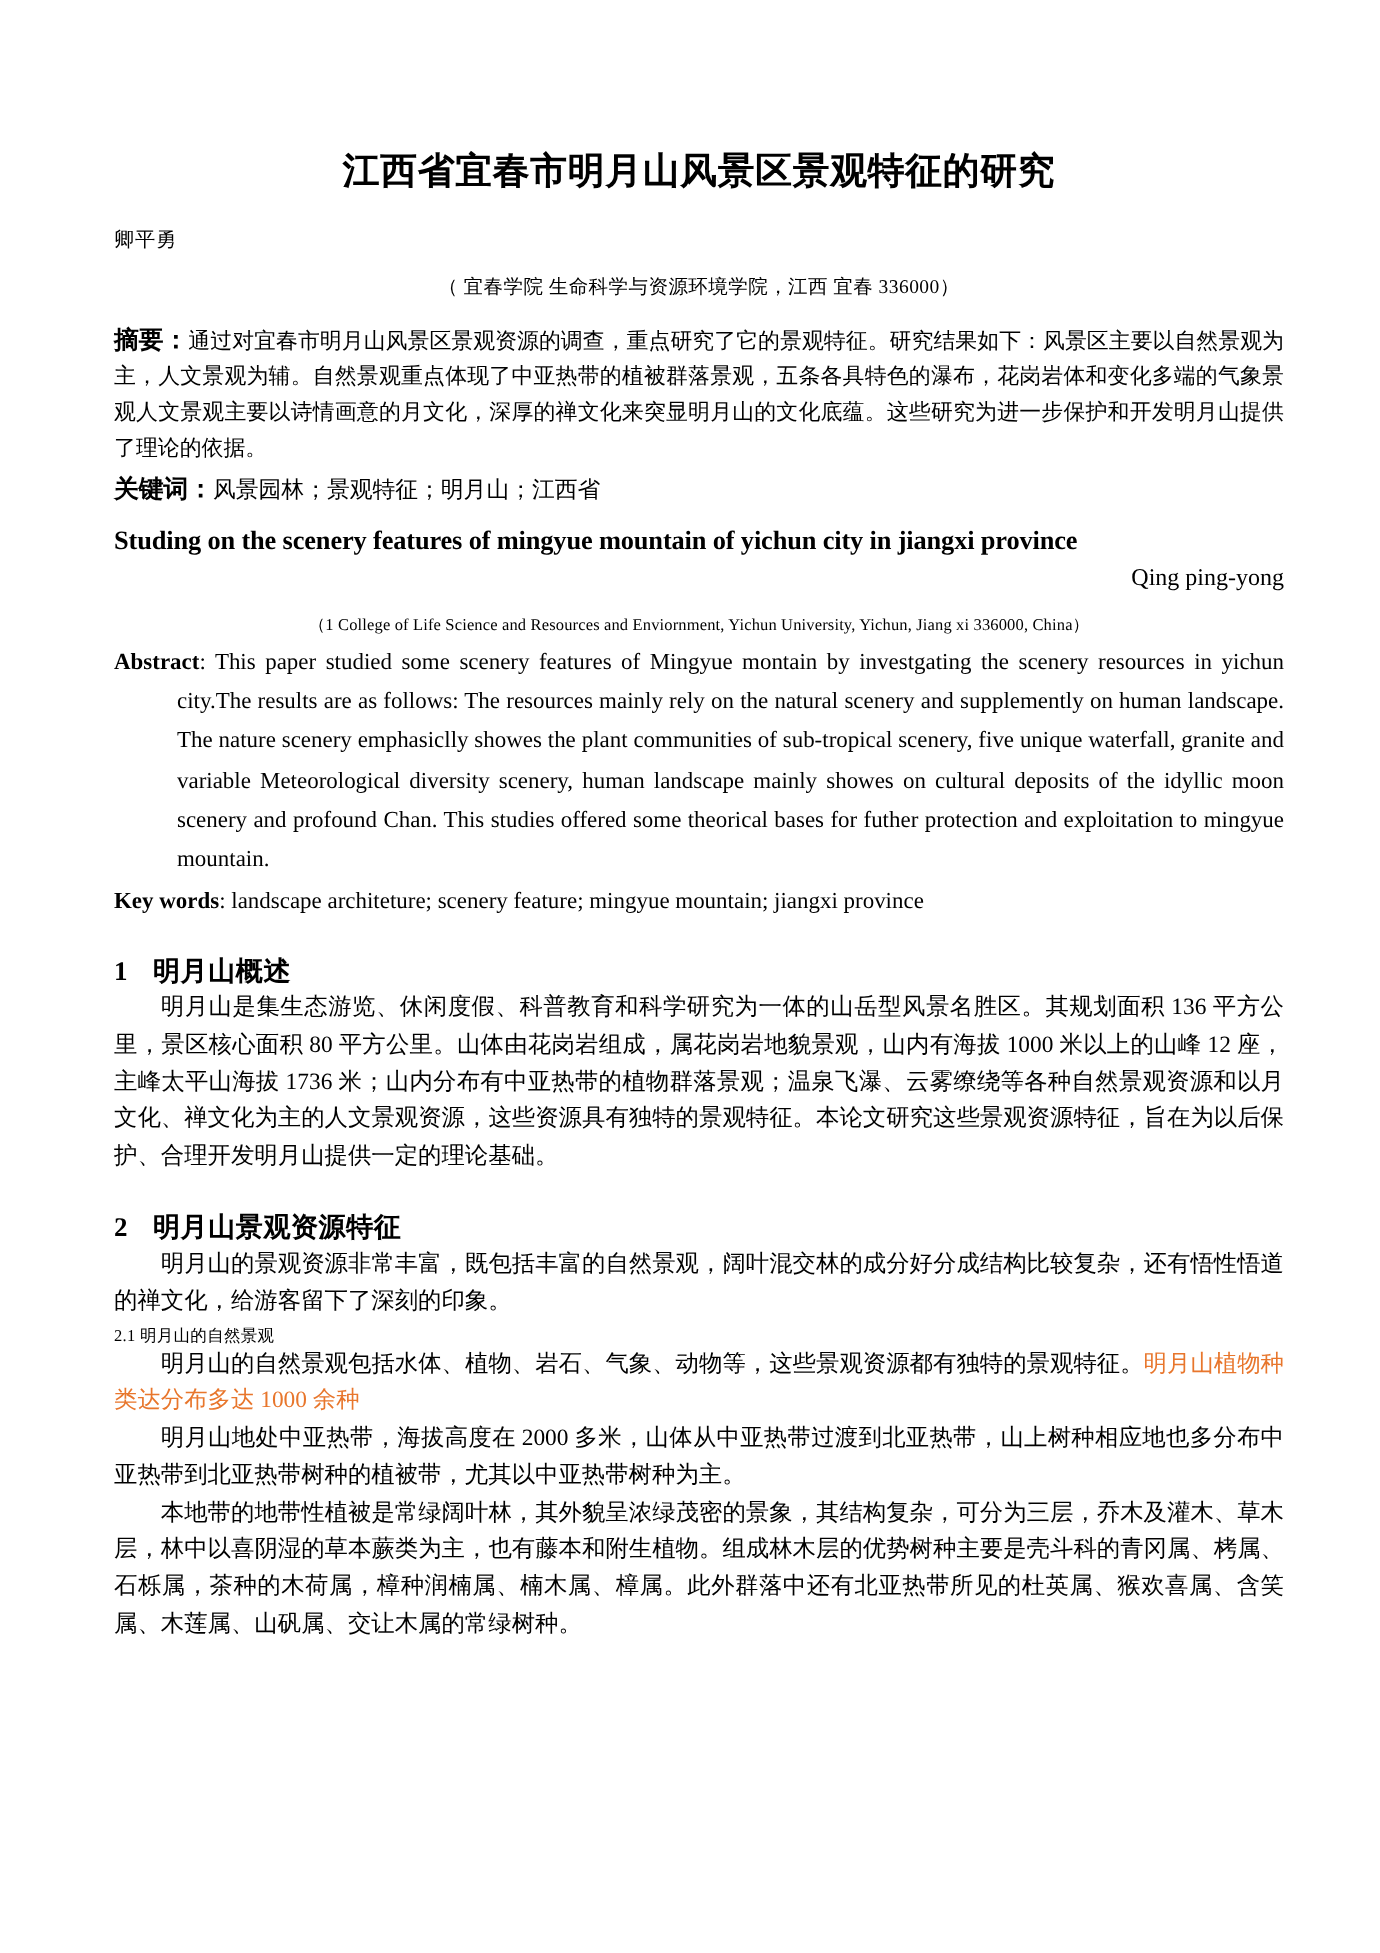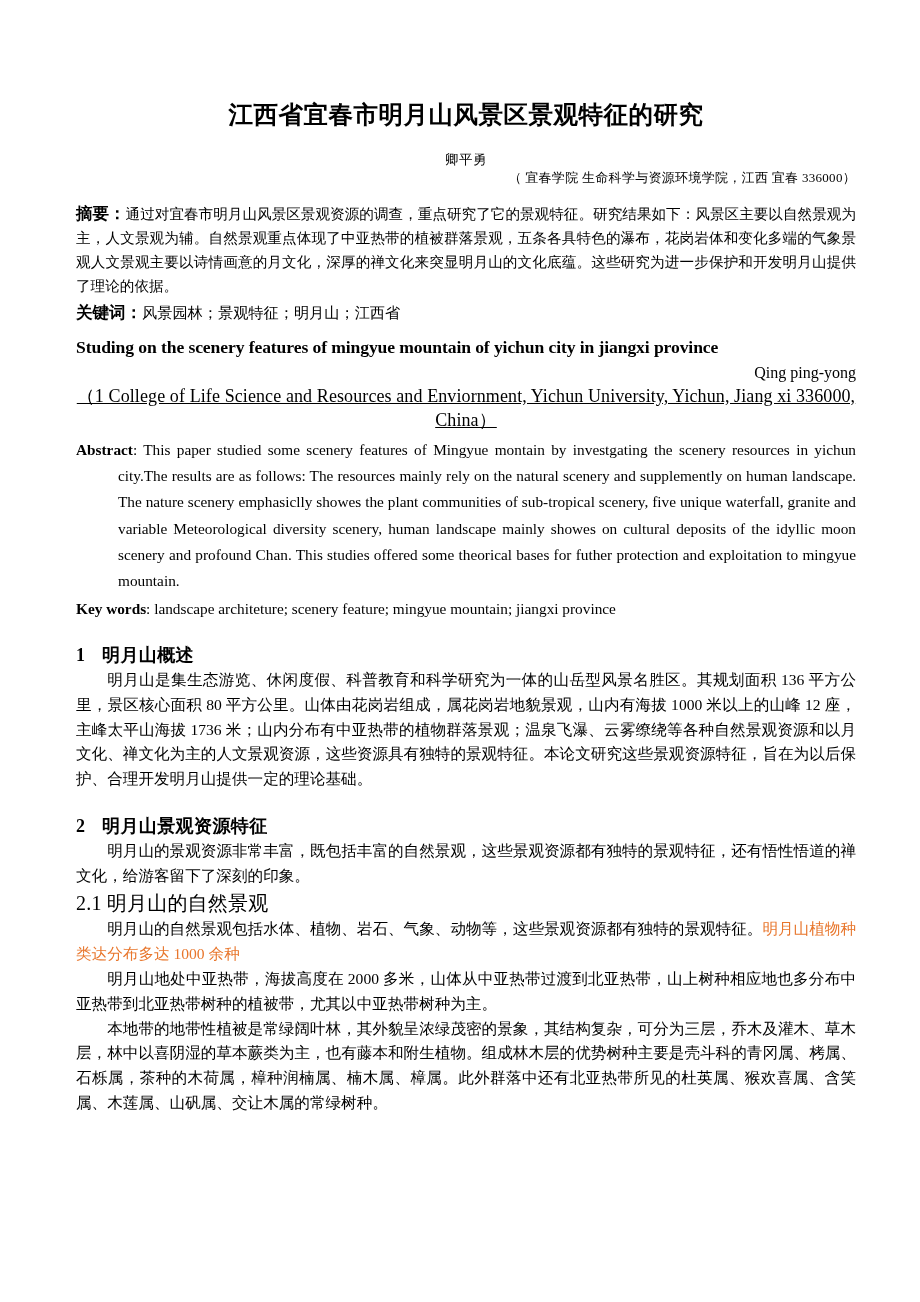--- a/index.html
+++ b/index.html
@@ -28,28 +28,28 @@
   
   .doc-title {
     font-size: 24.5px;
     font-weight: bold;
     text-align: center;
     letter-spacing: 0.5px;
     margin: 28px 0 0 0;
     line-height: 1.25;
   }
   .author-cn {
-    text-align: center;
     font-size: 13.5px;
     margin-top: 20px;
     letter-spacing: 0.5px;
   }
   .affil-cn {
-    text-align: right;
+    text-align: center;
     font-size: 13px;
+    margin-top: 13px;
     letter-spacing: 0.3px;
   }
 
   
   .abstract-cn {
     font-size: 14.6px;
     line-height: 1.62;
     text-align: justify;
     text-justify: inter-ideograph;
     margin-top: 14px;
@@ -73,24 +73,23 @@
     line-height: 1.35;
     letter-spacing: -0.1px;
   }
   .author-en {
     text-align: right;
     font-size: 16px;
     margin-top: 4px;
   }
   .affil-en {
     text-align: center;
-    font-size: 18px;
-    margin-top: 2px;
+    font-size: 11px;
+    margin-top: 14px;
     letter-spacing: 0.1px;
-    text-decoration: underline;
   }
   .abstract-en {
     font-size: 15.3px;
     line-height: 1.72;
     text-align: justify;
     margin-top: 5px;
     padding-left: 0;
   }
   .abstract-en .lbl {
     font-weight: bold;
@@ -112,21 +111,21 @@
     font-weight: bold;
     margin-top: 22px;
     margin-bottom: 1px;
     letter-spacing: 0.4px;
   }
   .sec-h1 .num {
     display: inline-block;
     min-width: 26px;
   }
   .sec-h2 {
-    font-size: 20px;
+    font-size: 11px;
     margin-top: 2px;
     margin-bottom: 0;
     letter-spacing: 0.2px;
   }
   p.body-cn {
     font-size: 15.6px;
     line-height: 1.59;
     text-align: justify;
     text-justify: inter-ideograph;
     margin: 0;
@@ -168,21 +167,21 @@
   </div>
 
   <div class="sec-h1">
     <span class="num">1</span><span>明月山概述</span>
   </div>
   <p class="body-cn">明月山是集生态游览、休闲度假、科普教育和科学研究为一体的山岳型风景名胜区。其规划面积 136 平方公里，景区核心面积 80 平方公里。山体由花岗岩组成，属花岗岩地貌景观，山内有海拔 1000 米以上的山峰 12 座，主峰太平山海拔 1736 米；山内分布有中亚热带的植物群落景观；温泉飞瀑、云雾缭绕等各种自然景观资源和以月文化、禅文化为主的人文景观资源，这些资源具有独特的景观特征。本论文研究这些景观资源特征，旨在为以后保护、合理开发明月山提供一定的理论基础。</p>
 
   <div class="sec-h1">
     <span class="num">2</span><span>明月山景观资源特征</span>
   </div>
-  <p class="body-cn">明月山的景观资源非常丰富，既包括丰富的自然景观，这些景观资源都有独特的景观特征，还有悟性悟道的禅文化，给游客留下了深刻的印象。</p>
+  <p class="body-cn">明月山的景观资源非常丰富，既包括丰富的自然景观，阔叶混交林的成分好分成结构比较复杂，还有悟性悟道的禅文化，给游客留下了深刻的印象。</p>
 
   <div class="sec-h2">
     <span>2.1</span>&nbsp;<span>明月山的自然景观</span>
   </div>
   <p class="body-cn"><span>明月山的自然景观包括水体、植物、岩石、气象、动物等，这些景观资源都有独特的景观特征。</span><span class="hl-orange">明月山植物种类达分布多达 1000 余种</span></p>
 
   <p class="body-cn">明月山地处中亚热带，海拔高度在 2000 多米，山体从中亚热带过渡到北亚热带，山上树种相应地也多分布中亚热带到北亚热带树种的植被带，尤其以中亚热带树种为主。</p>
   <p class="body-cn">本地带的地带性植被是常绿阔叶林，其外貌呈浓绿茂密的景象，其结构复杂，可分为三层，乔木及灌木、草木层，林中以喜阴湿的草本蕨类为主，也有藤本和附生植物。组成林木层的优势树种主要是壳斗科的青冈属、栲属、石栎属，茶种的木荷属，樟种润楠属、楠木属、樟属。此外群落中还有北亚热带所见的杜英属、猴欢喜属、含笑属、木莲属、山矾属、交让木属的常绿树种。</p>
 
 </div>

